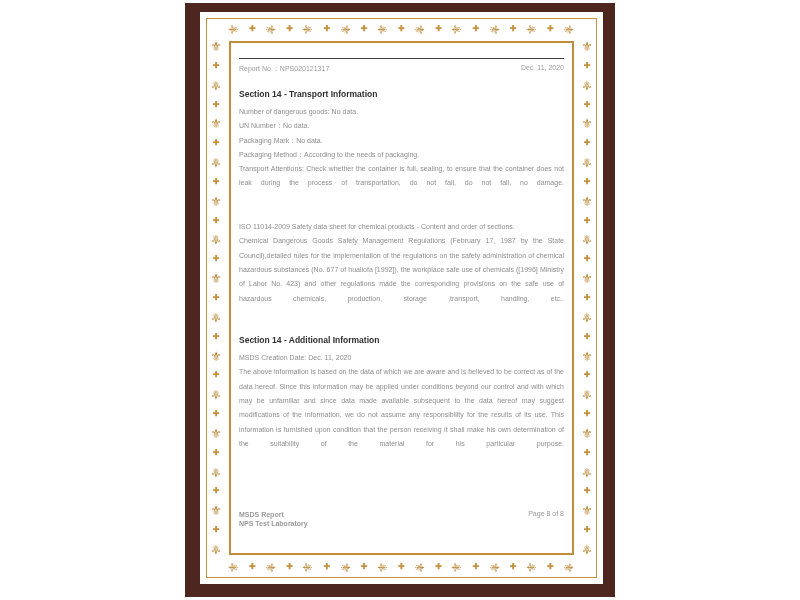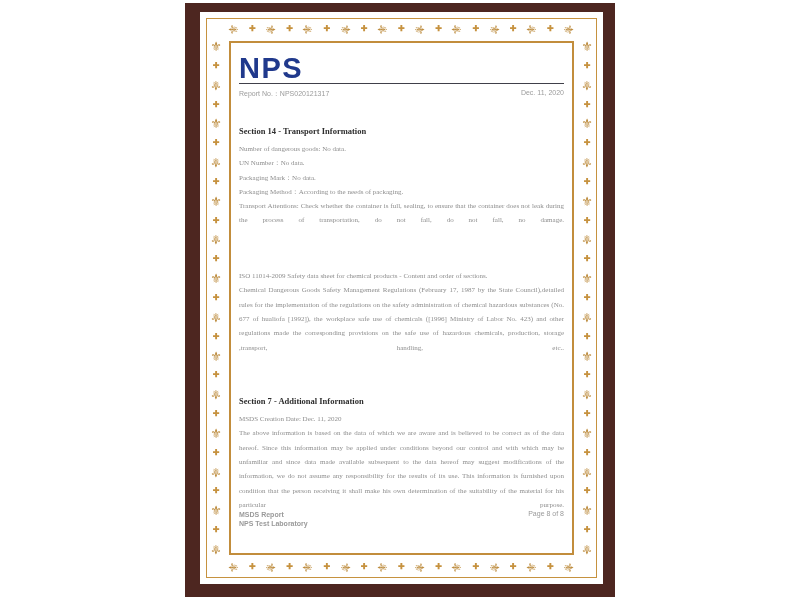--- a/index.html
+++ b/index.html
@@ -45,21 +45,21 @@
   }
   .logo{
     color:#20398c;font-weight:bold;font-size:29px;line-height:25px;
     letter-spacing:1.5px;font-style:normal;
   }
   .logo-rule{border-bottom:1.6px solid #40404a;margin-top:2px;width:100%;}
   .report-row{
     display:flex;justify-content:space-between;margin-top:5px;color:#9b9b9b;
     font-size:7px;
   }
-  .section{margin-top:27px;font-family:Liberation Serif, serif;}
+  .section{margin-top:15px;}
   .section-title{font-size:8.5px;font-weight:bold;color:#2e2e2e;margin:0 0 6px 0;}
   .line{line-height:14.3px;}
   .para{line-height:14.3px;text-align:justify;}
   .para:after{content:"";display:inline-block;width:100%;}
   .footer{
     position:absolute;left:7px;right:7px;bottom:24px;
     display:flex;justify-content:space-between;align-items:flex-start;
     color:#9a9a9a;font-size:7px;font-weight:bold;
   }
   .footer .left div{line-height:9px;}
@@ -170,21 +170,20 @@
         <span class="fleur f-up">⚜</span>
         <span class="cross">✚</span>
         <span class="fleur f-down">⚜</span>
         <span class="cross">✚</span>
         <span class="fleur f-up">⚜</span>
       </div>
     <div class="thick-line"></div>
 
     <div class="content">
 
-      <div class="logo">NPS</div>
       <div class="logo-rule"></div>
 
       <div class="report-row">
         <span><span>Report No.：</span><span>NPS020121317</span></span>
         <span>Dec. 11, 2020</span>
       </div>
 
       <div class="section">
         <div class="section-title">Section 14 - Transport Information</div>
         <div class="line">Number of dangerous goods: No data.</div>
@@ -193,21 +192,21 @@
         <div class="line">Packaging Method：According to the needs of packaging.</div>
         <div class="para">Transport Attentions: Check whether the container is full, sealing, to ensure that the container does not leak during the process of transportation, do not fall, do not fall, no damage.</div>
       </div>
 
       <div class="section">
         <div class="line">ISO 11014-2009 Safety data sheet for chemical products - Content and order of sections.</div>
         <div class="para">Chemical Dangerous Goods Safety Management Regulations (February 17, 1987 by the State Council),detailed rules for the implementation of the regulations on the safety administration of chemical hazardous substances (No. 677 of hualiofa [1992]), the workplace safe use of chemicals ([1996] Ministry of Labor No. 423) and other regulations made the corresponding provisions on the safe use of hazardous chemicals, production, storage ,transport, handling, etc..</div>
       </div>
 
       <div class="section">
-        <div class="section-title">Section 7 - Additional Information</div>
+        <div class="section-title">Section 14 - Additional Information</div>
         <div class="line">MSDS Creation Date: Dec. 11, 2020</div>
         <div class="para">The above information is based on the data of which we are aware and is believed to be correct as of the data hereof. Since this information may be applied under conditions beyond our control and with which may be unfamiliar and since data made available subsequent to the data hereof may suggest modifications of the information, we do not assume any responsibility for the results of its use. This information is furnished upon condition that the person receiving it shall make his own determination of the suitability of the material for his particular purpose.</div>
       </div>
 
       <div class="footer">
         <div class="left">
           <div>MSDS Report</div>
           <div>NPS Test Laboratory</div>
         </div>
         <div class="right">Page 8 of 8</div>

